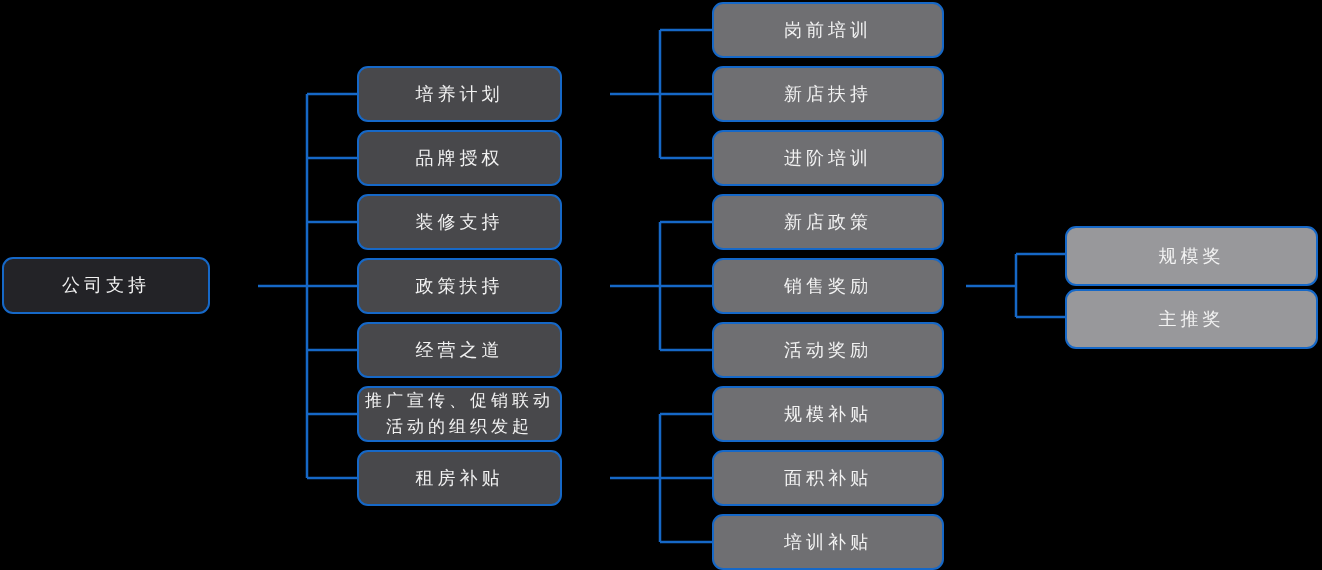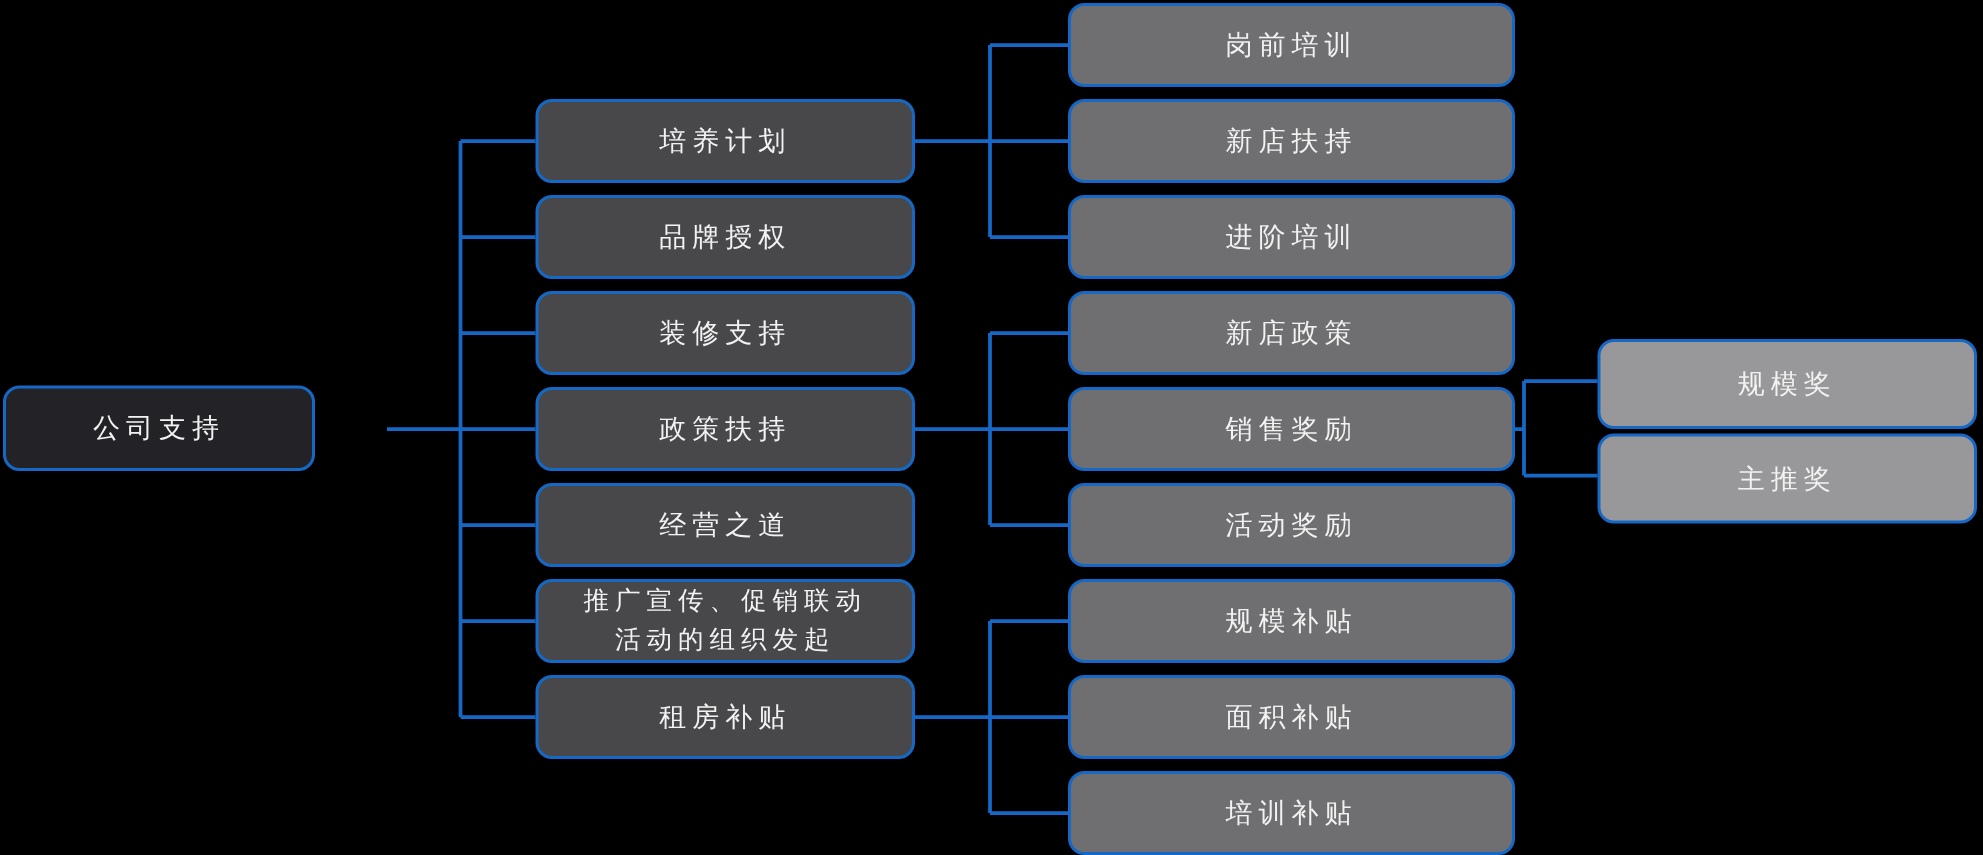--- a/index.html
+++ b/index.html
@@ -37,25 +37,25 @@
     letter-spacing: 4px;
     line-height: 27px;
     cursor: default;
   }
   .node .node-label { display: inline-block; }
   .node-root {
     left: 2px; top: 257px; width: 208px; height: 57px;
     background: #232327;
   }
   .node-l2 {
-    left: 357px; width: 253px; height: 56px;
+    left: 357px; width: 205px; height: 56px;
     background: #48484b;
   }
   .node-l3 {
-    left: 712px; width: 298px; height: 56px;
+    left: 712px; width: 232px; height: 56px;
     background: #6f6f72;
   }
   .node-l4 {
     left: 1065px; width: 253px; height: 60px;
     background: #98989b;
   }
   .node-twoline {
     font-size: 17px;
     line-height: 26px;
   }

